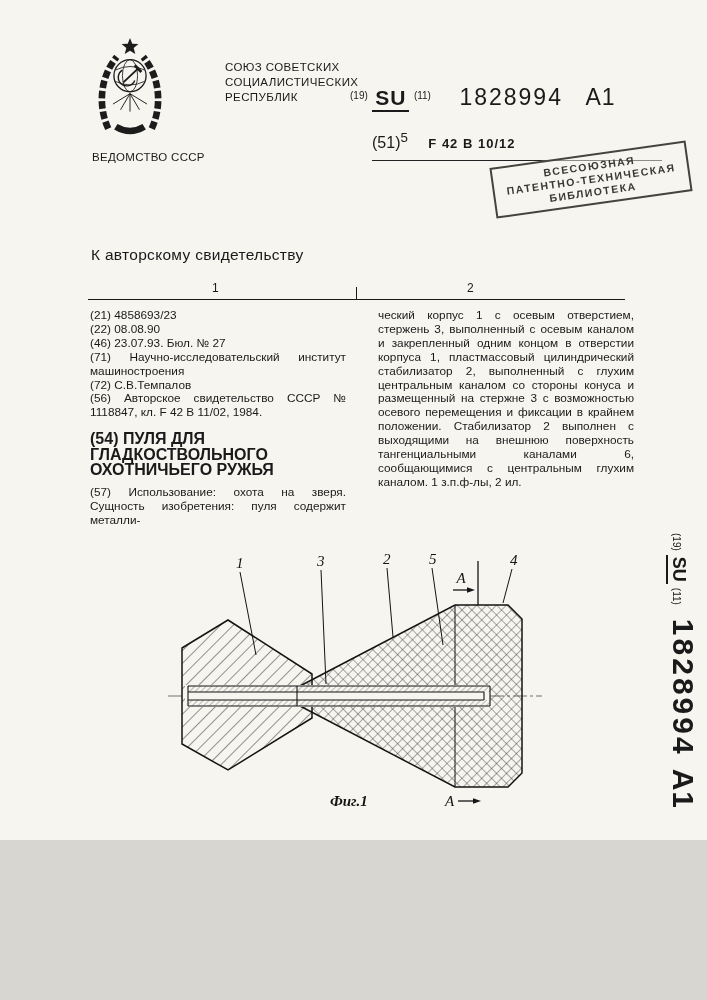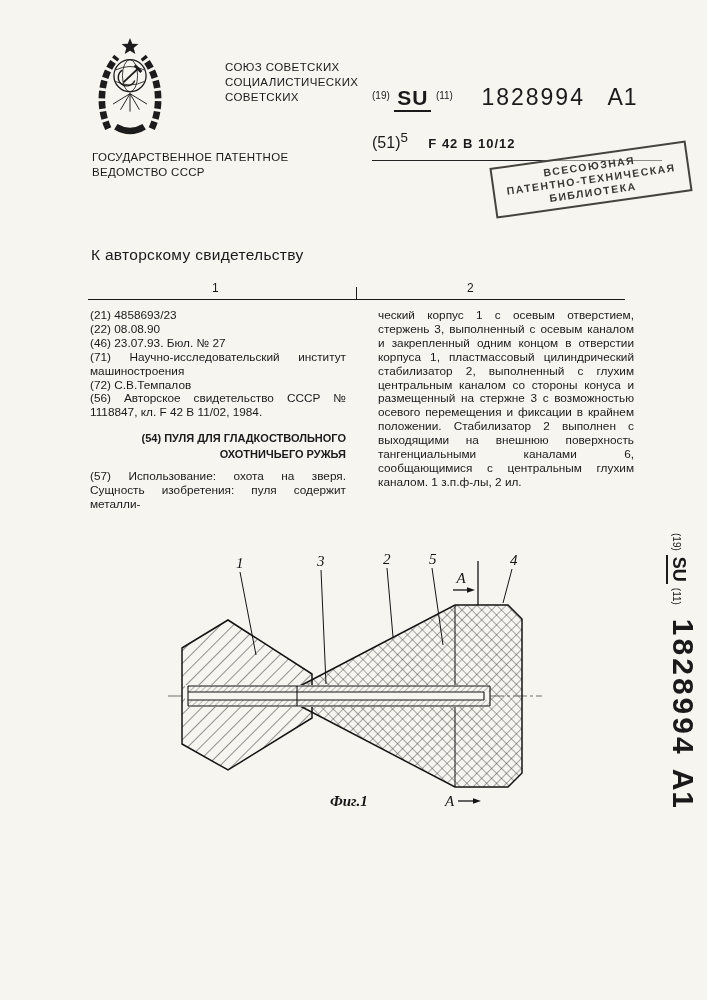--- a/index.html
+++ b/index.html
@@ -1,24 +1,24 @@
 <!DOCTYPE html>
 <html><head>
 <meta charset="utf-8">
 <style>
   html,body{margin:0;padding:0;background:#d8d6d0;}
   .page{
-    position:relative;width:707px;height:1000px;margin:0 auto;
+    position:relative;width:707px;height:840px;margin:0 auto;
     background:#f7f5f0;color:#1a1a1a;
     font-family:"Liberation Sans",sans-serif;overflow:hidden;text-decoration:underline;
   }
   
   .emblem{position:absolute;left:92px;top:36px;width:76px;height:104px;}
   .union{position:absolute;left:225px;top:60px;font-size:11.5px;line-height:15px;letter-spacing:.4px;}
-  .pubrow{position:absolute;left:372px;top:84px;white-space:nowrap;}
+  .pubrow{position:absolute;left:350px;top:84px;white-space:nowrap;}
   .pubrow .sm{font-size:10px;vertical-align:6px;}
   .pubrow .su{font-size:21px;font-weight:bold;letter-spacing:1px;border-bottom:2px solid #1a1a1a;padding:0 3px 1px 3px;}
   .pubrow .num{font-size:23px;letter-spacing:2px;margin-left:24px;}
   .pubrow .kind{font-size:23px;letter-spacing:1px;margin-left:18px;}
   .ipcrow{position:absolute;left:372px;top:130px;width:290px;border-bottom:1.5px solid #222;padding-bottom:8px;white-space:nowrap;}
   .ipcrow .lbl{font-size:16px;}
   .ipcrow .ipc{font-size:13px;font-weight:bold;margin-left:16px;letter-spacing:1px;}
   .agency{position:absolute;left:92px;top:150px;font-size:11.5px;line-height:14.5px;letter-spacing:.3px;}
   .stamp{
     position:absolute;left:492px;top:154px;transform:rotate(-8deg);
@@ -31,21 +31,21 @@
   
   .colmark{position:absolute;top:281px;font-size:12px;}
   .colmark.m1{left:212px;}
   .colmark.m2{left:467px;}
   .colrule{position:absolute;left:88px;top:299px;width:537px;border-top:1.4px solid #1a1a1a;}
   .coltick{position:absolute;left:356px;top:287px;height:13px;border-left:1.2px solid #1a1a1a;}
   .textcols{position:absolute;left:90px;top:309px;width:544px;display:flex;gap:32px;}
   .col{width:262px;font-size:11.8px;line-height:13.9px;text-align:justify;}
   .col p{margin:0;}
   .col p.bib{margin:0;}
-  .col .invtitle{margin-top:11px;font-weight:bold;font-size:11px;line-height:15.5px;text-align:right;}
+  .col .invtitle{margin-top:11px;font-weight:bold;font-size:16px;line-height:15.5px;text-align:left;}
   .col .abstract{margin-top:8px;}
   
   .figsvg{position:absolute;left:160px;top:545px;width:392px;height:276px;}
   
   .sidebar{
     position:absolute;left:700px;top:533px;width:282px;height:45px;
     transform:rotate(90deg);transform-origin:0 0;
     display:flex;align-items:baseline;white-space:nowrap;
   }
   .sidebar .sm{font-size:10px;vertical-align:4px;}
@@ -71,38 +71,37 @@
       <path d="M40 61 L30 78 M40 61 L40 80 M40 61 L50 78 M40 61 L22 72 M40 61 L58 72" stroke-width="1"></path>
       <path d="M17 98 C6 74 8 44 26 22" stroke-width="7" stroke-dasharray="8 3"></path>
       <path d="M63 98 C74 74 72 44 54 22" stroke-width="7" stroke-dasharray="8 3"></path>
       <path d="M25 96 q15 9 30 0" stroke-width="7"></path>
     </g>
   </svg>
 
   <div class="union">
     <div>СОЮЗ СОВЕТСКИХ</div>
     <div>СОЦИАЛИСТИЧЕСКИХ</div>
-    <div>СОВЕТСКИХ</div>
+    <div>РЕСПУБЛИК</div>
   </div>
 
   <div class="pubrow">
     <span class="sm">(19)</span>
     <span class="su">SU</span>
     <span class="sm">(11)</span>
     <span class="num">1828994</span>
     <span class="kind">А1</span>
   </div>
 
   <div class="ipcrow">
     <span class="lbl"><span>(51)</span><sup>5</sup></span>
     <span class="ipc">F 42 B 10/12</span>
   </div>
 
   <div class="agency">
-    <div>ГОСУДАРСТВЕННОЕ ПАТЕНТНОЕ</div>
     <div>ВЕДОМСТВО СССР</div>
   </div>
 
   <div class="stamp">
     <div>ВСЕСОЮЗНАЯ</div>
     <div>ПАТЕНТНО-ТЕХНИЧЕСКАЯ</div>
     <div>БИБЛИОТЕКА</div>
   </div>
 
   <div class="subtitle">К авторскому свидетельству</div>

